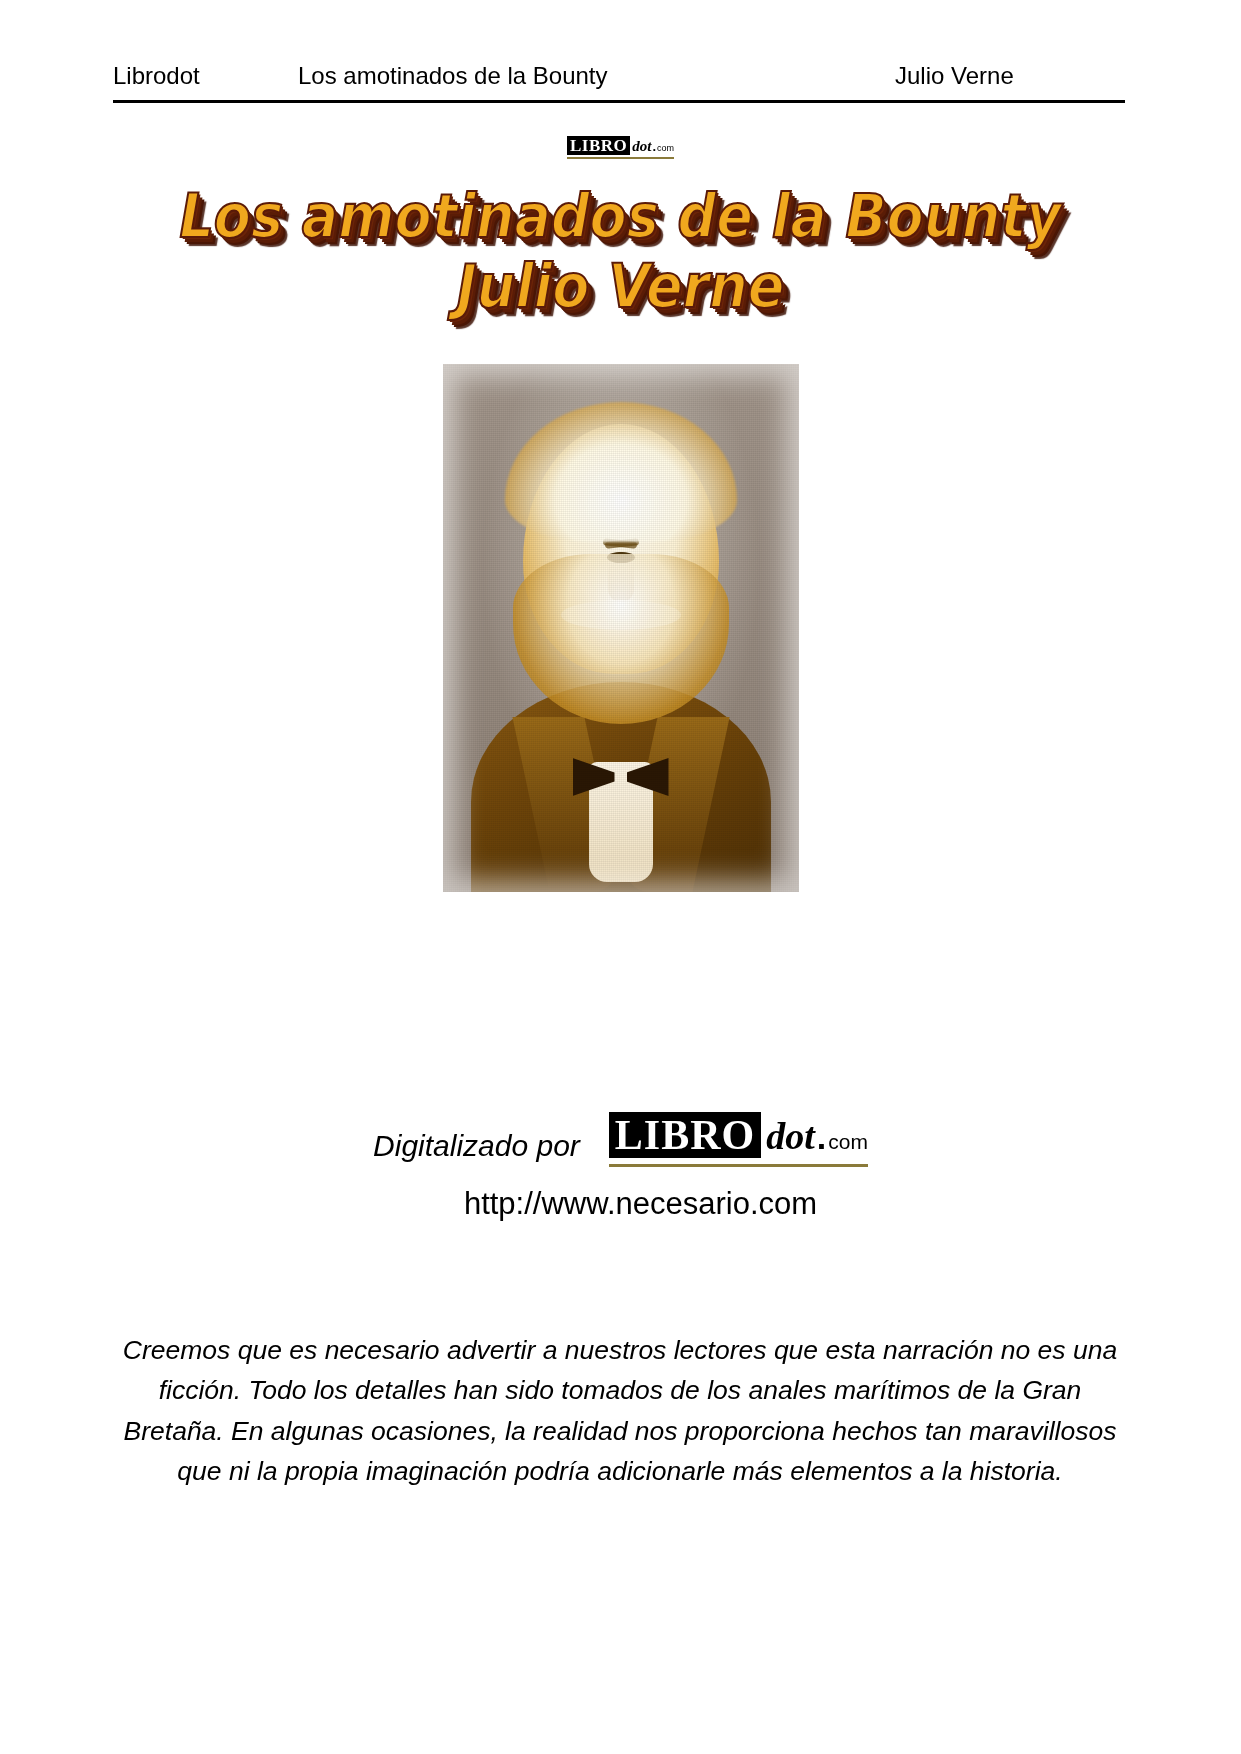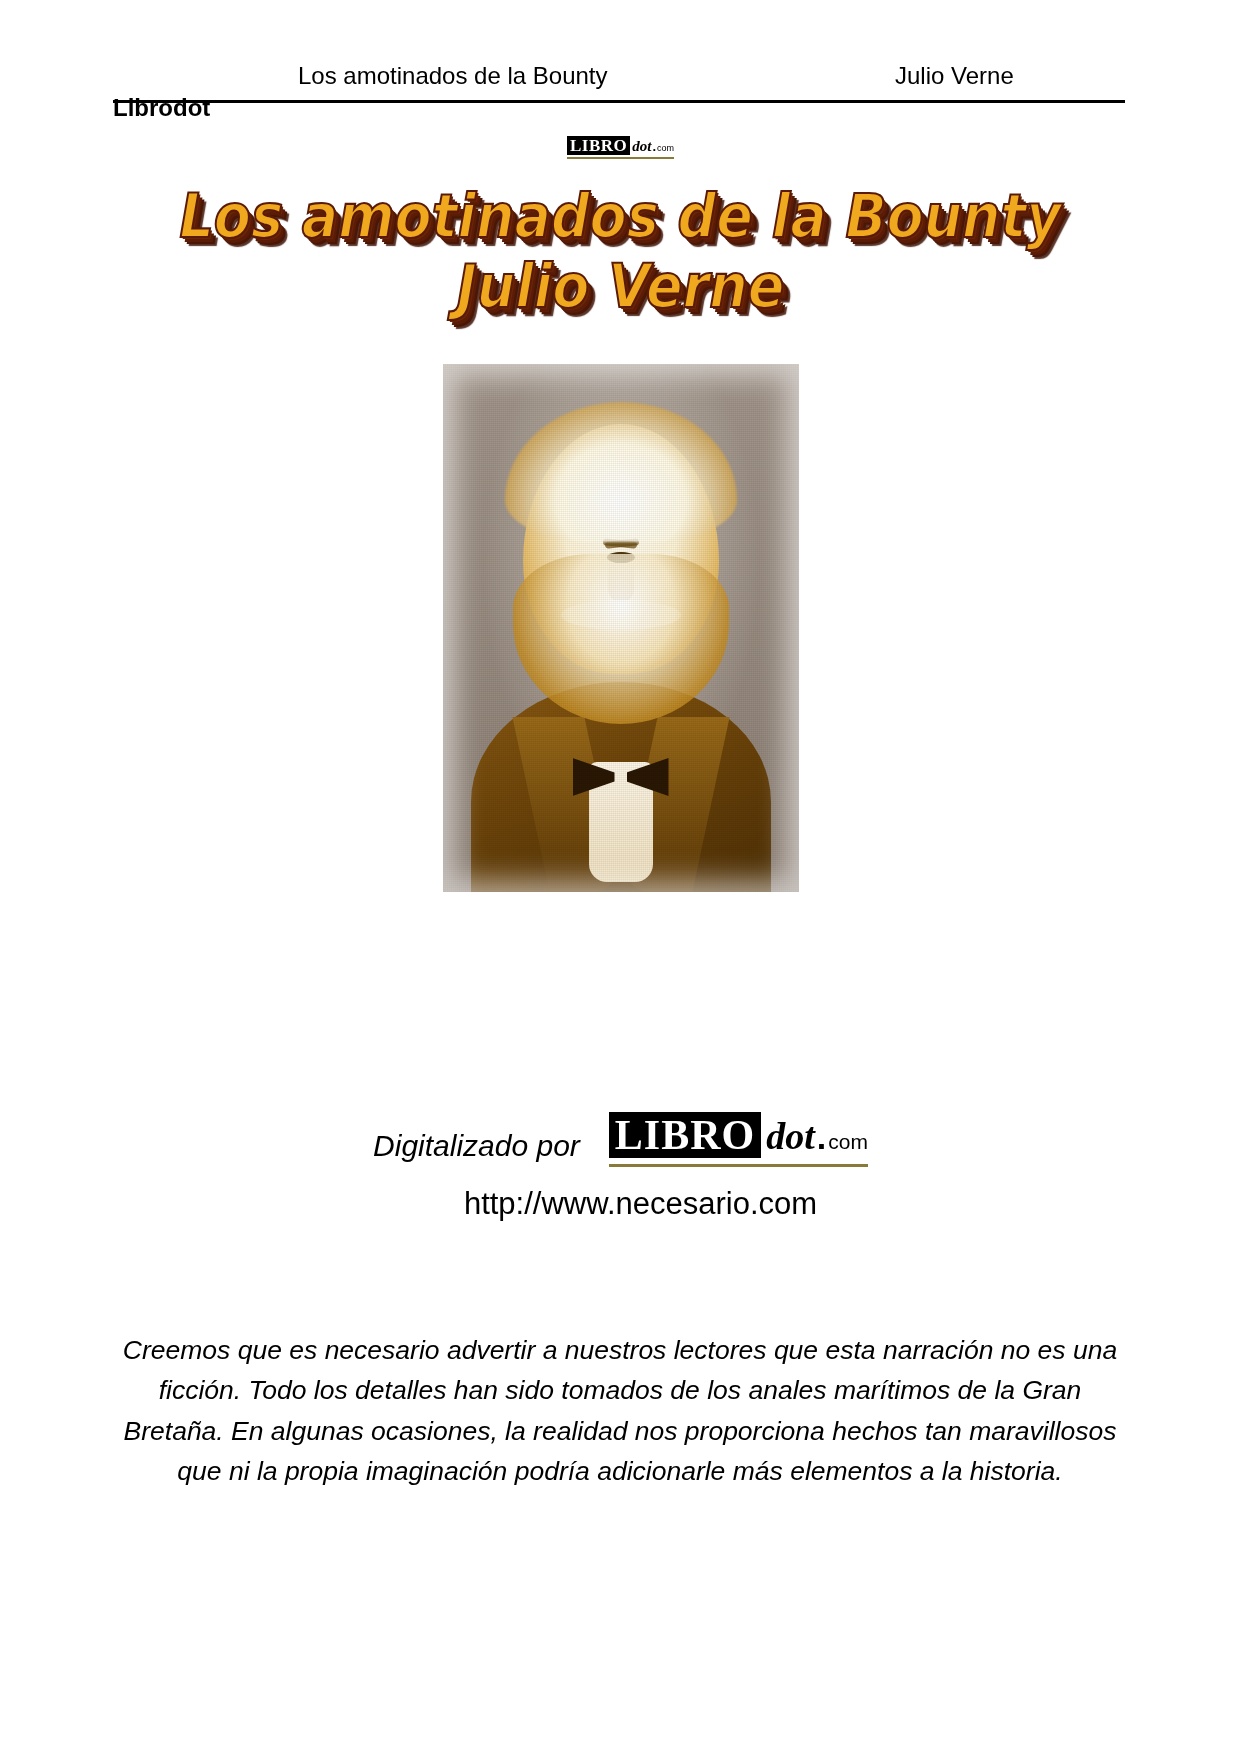--- a/index.html
+++ b/index.html
@@ -27,24 +27,23 @@
     position: absolute;
     top: 62px;
     left: 113px;
     width: 1012px;
     height: 42px;
     display: flex;
     align-items: flex-start;
     font-size: 24px;
   }
   .header .brand {
-    font-weight: bold;
+    font-weight: normal;
     width: 185px;
     flex: 0 0 auto;
-    margin-top: 32px;
   }
   .header .booktitle {
     flex: 1 1 auto;
   }
   .header .author {
     flex: 0 0 auto;
     width: 230px;
     text-align: left;
   }
   .header-rule {

